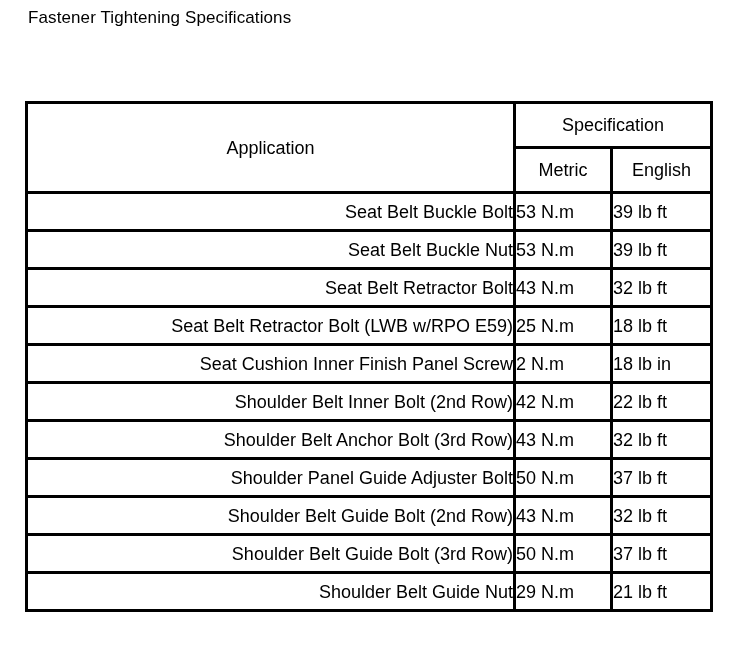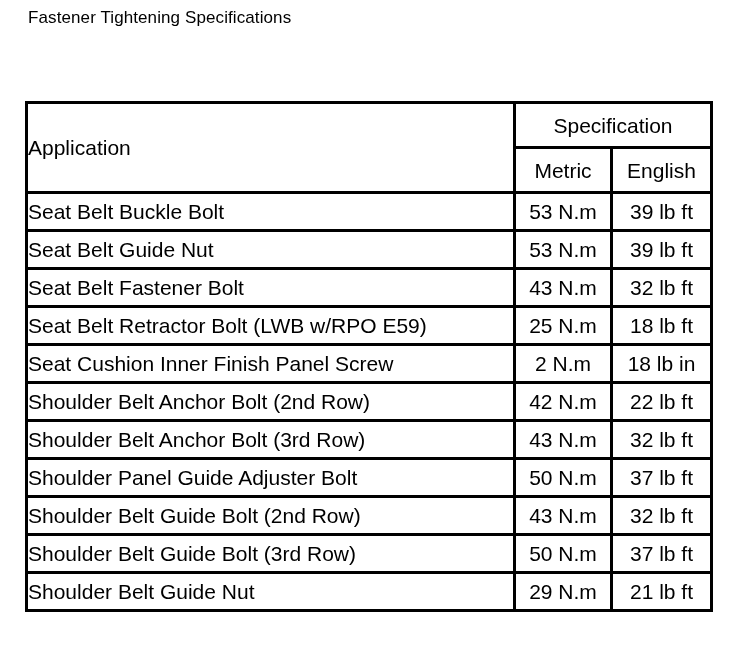--- a/index.html
+++ b/index.html
@@ -38,34 +38,34 @@
     table-layout: fixed;
     width: 685px;
     background: #ffffff;
   }
 
   table.spec-table td,
   table.spec-table th {
     border: 3px solid #000000;
     padding: 0;
     font-weight: normal;
-    font-size: 21px;
+    font-size: 18px;
     line-height: 1;
     background: #ffffff;
   }
 
   
   col.col-app     { width: 488px; }
   col.col-metric  { width: 97px;  }
   col.col-english { width: 100px; }
 
   
   th.app-head {
     height: 84px;
-    text-align: left;
+    text-align: center;
     vertical-align: middle;
     font-weight: bold;
     font-size: 17.5px;
   }
   th.spec-head {
     height: 42px;
     text-align: center;
     vertical-align: middle;
     font-weight: bold;
     font-size: 17.5px;
@@ -74,29 +74,28 @@
     height: 42px;
     text-align: center;
     vertical-align: middle;
     font-weight: bold;
     font-size: 17.5px;
   }
 
   
   td.app-cell {
     height: 35px;
-    text-align: left;
+    text-align: right;
     vertical-align: middle;
     padding-left: 5px;
     white-space: nowrap;
     font-size: 17px;
   }
   td.val-cell {
     height: 35px;
-    text-align: center;
     vertical-align: middle;
     white-space: nowrap;
     font-size: 17px;
   }
 </style>
 </head>
 <body>
 
 <div id="page-title">Fastener Tightening Specifications</div>
 
@@ -117,41 +116,41 @@
         <th class="unit-head">English</th>
       </tr>
     </thead>
     <tbody id="table-body">
         <tr>
           <td class="app-cell">Seat Belt Buckle Bolt</td>
           <td class="val-cell">53 N.m</td>
           <td class="val-cell">39 lb ft</td>
         </tr>
         <tr>
-          <td class="app-cell">Seat Belt Guide Nut</td>
+          <td class="app-cell">Seat Belt Buckle Nut</td>
           <td class="val-cell">53 N.m</td>
           <td class="val-cell">39 lb ft</td>
         </tr>
         <tr>
-          <td class="app-cell">Seat Belt Fastener Bolt</td>
+          <td class="app-cell">Seat Belt Retractor Bolt</td>
           <td class="val-cell">43 N.m</td>
           <td class="val-cell">32 lb ft</td>
         </tr>
         <tr>
           <td class="app-cell">Seat Belt Retractor Bolt (LWB w/RPO E59)</td>
           <td class="val-cell">25 N.m</td>
           <td class="val-cell">18 lb ft</td>
         </tr>
         <tr>
           <td class="app-cell">Seat Cushion Inner Finish Panel Screw</td>
           <td class="val-cell">2 N.m</td>
           <td class="val-cell">18 lb in</td>
         </tr>
         <tr>
-          <td class="app-cell">Shoulder Belt Anchor Bolt (2nd Row)</td>
+          <td class="app-cell">Shoulder Belt Inner Bolt (2nd Row)</td>
           <td class="val-cell">42 N.m</td>
           <td class="val-cell">22 lb ft</td>
         </tr>
         <tr>
           <td class="app-cell">Shoulder Belt Anchor Bolt (3rd Row)</td>
           <td class="val-cell">43 N.m</td>
           <td class="val-cell">32 lb ft</td>
         </tr>
         <tr>
           <td class="app-cell">Shoulder Panel Guide Adjuster Bolt</td>

